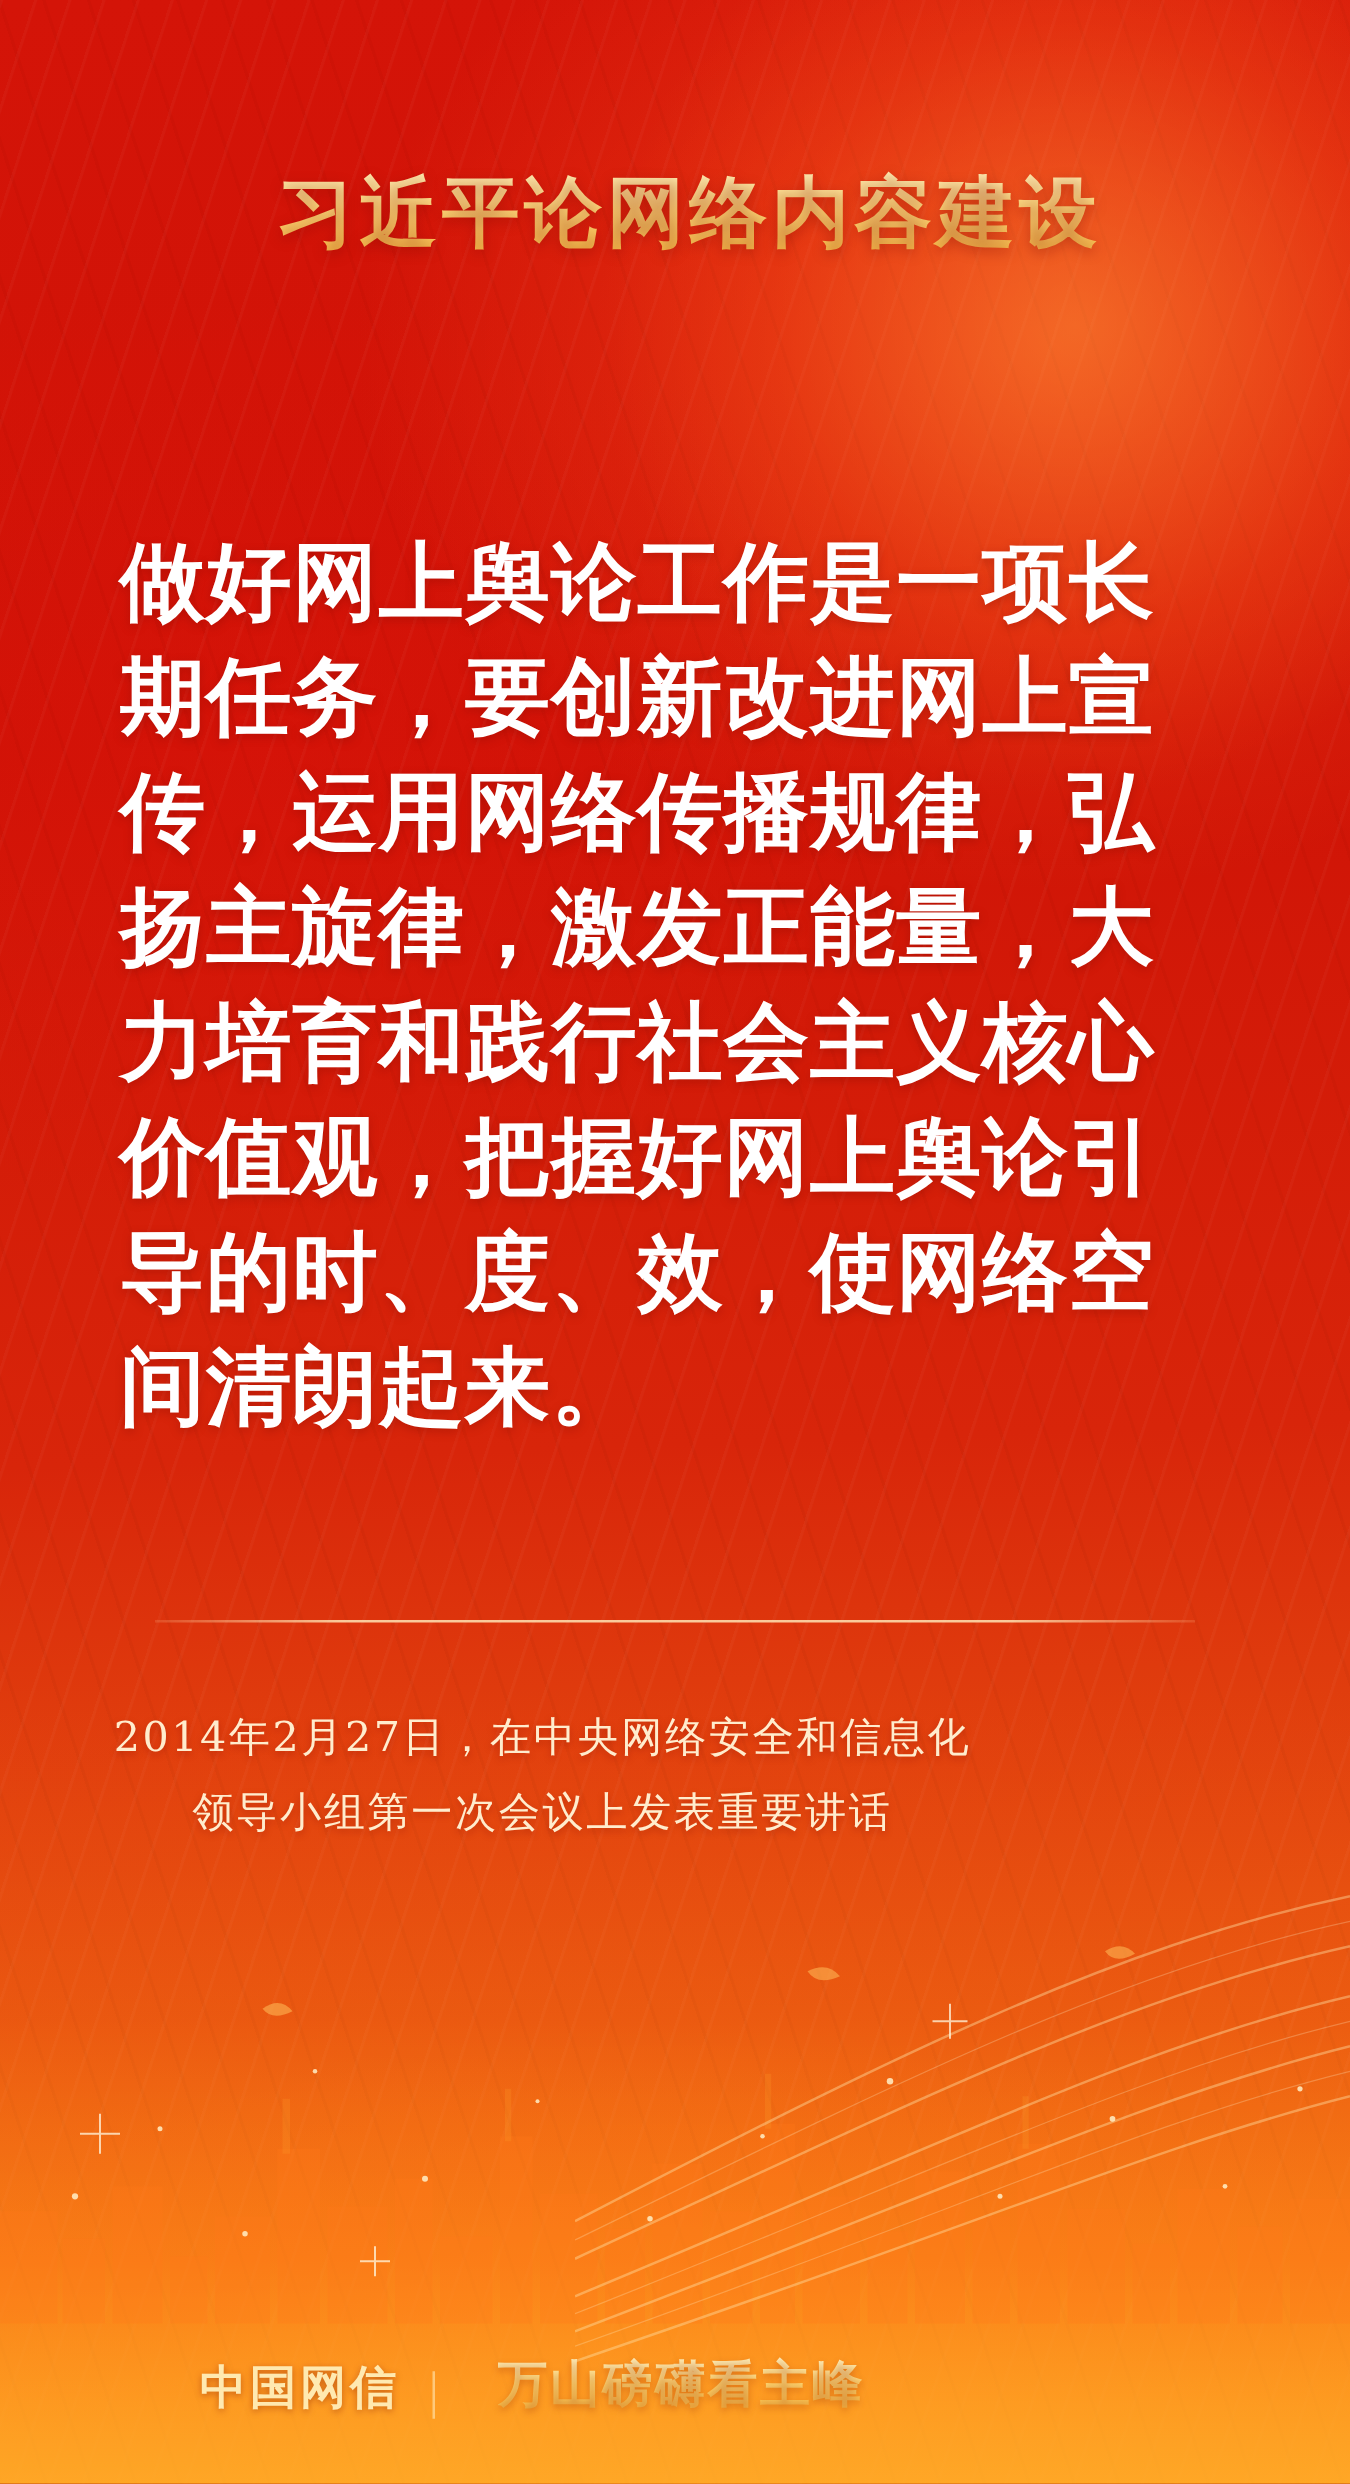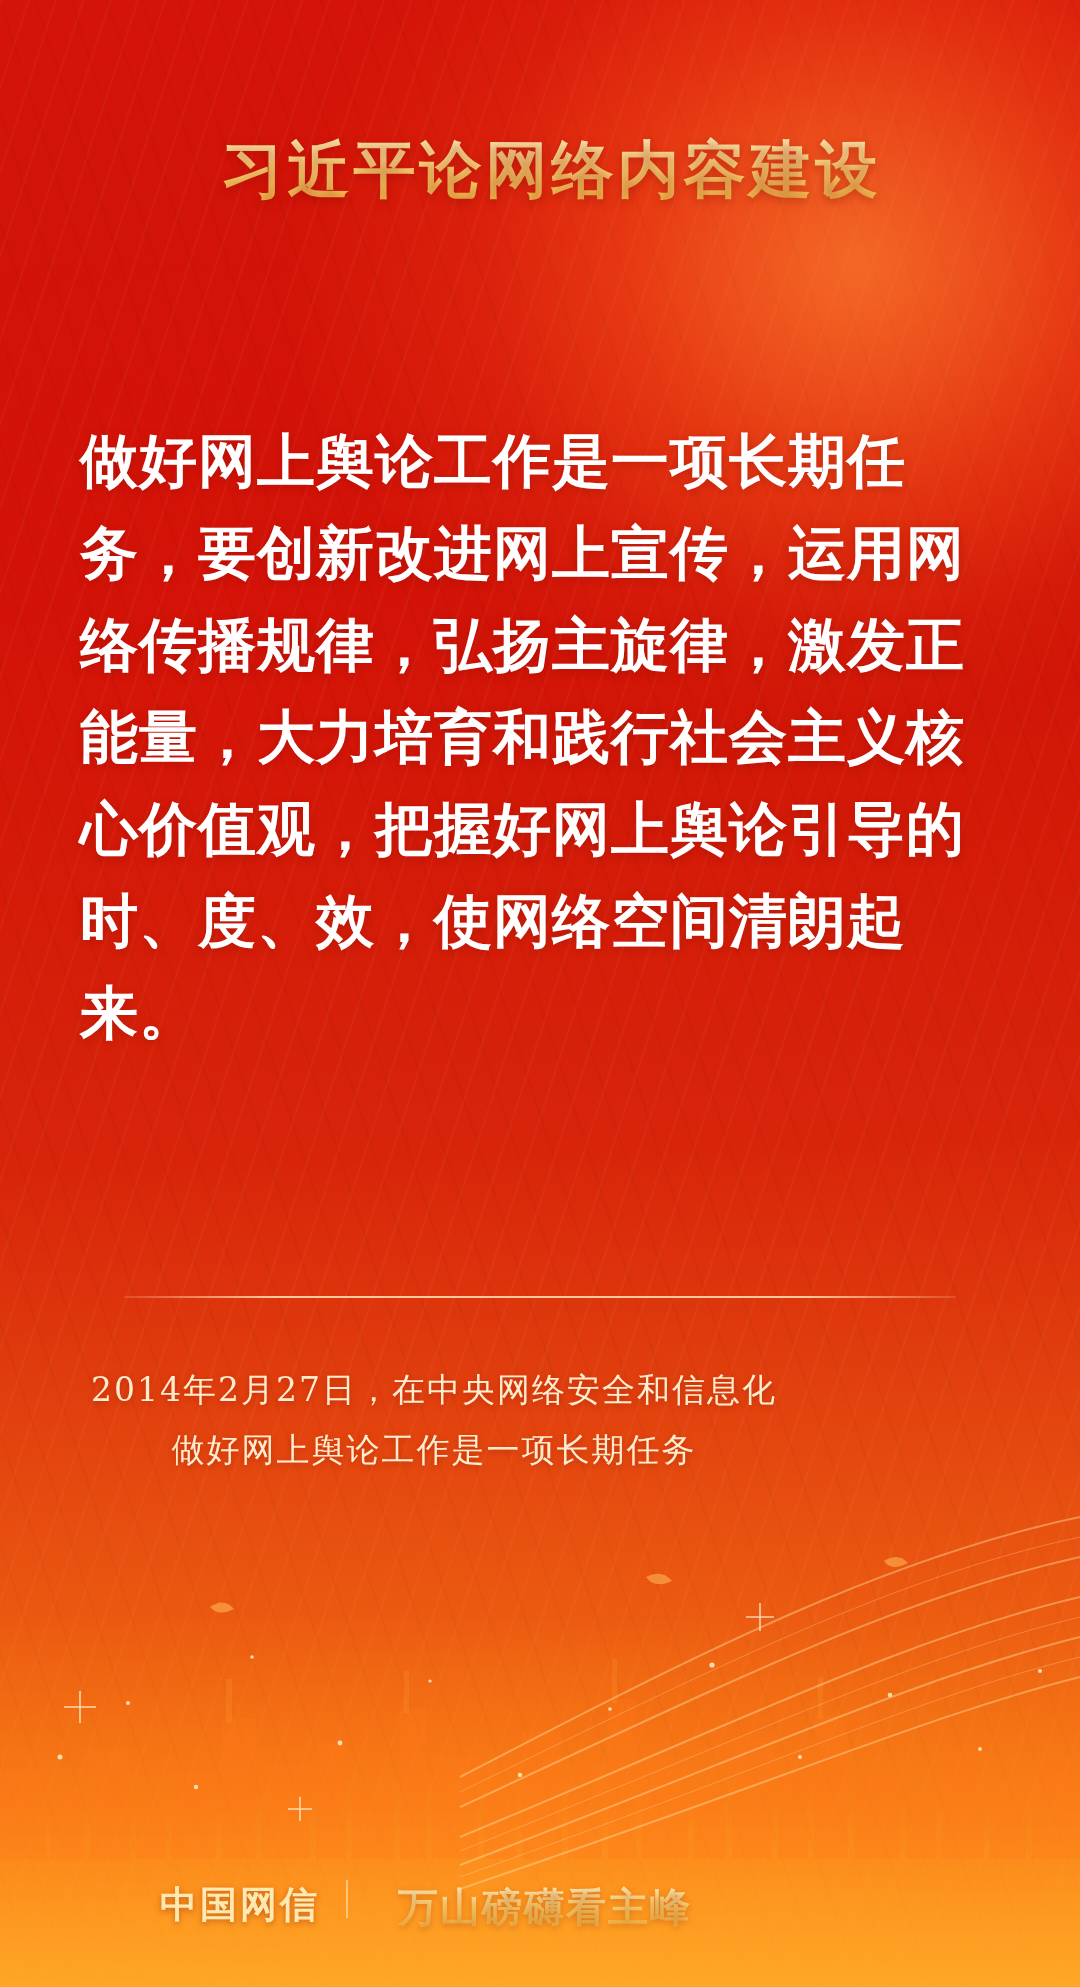--- a/index.html
+++ b/index.html
@@ -76,24 +76,24 @@
     background-clip: text;
     -webkit-text-fill-color: transparent;
     text-shadow: 0 3px 10px rgba(120,10,0,0.35);
     margin-left: 23px;
   }
 
   
   .quote {
     position: absolute;
     top: 420px;
-    left: 80px;
+    left: 96px;
     width: 890px;
-    font-family: Liberation Mono, monospace;
-    font-size: 58px;
+    font-family: Liberation Sans, sans-serif;
+    font-size: 68px;
     font-weight: 700;
     line-height: 92px;
     color: #ffffff;
     text-shadow: 0 2px 8px rgba(130,12,0,0.35);
     letter-spacing: 1px;
   }
 
   
   .divider {
     position: absolute;
@@ -145,21 +145,21 @@
     pointer-events: none;
   }
 
   
   .footer {
     position: absolute;
     left: 0;
     bottom: 52px;
     width: 852px;
     display: flex;
-    align-items: flex-start;
+    align-items: flex-end;
     justify-content: center;
     gap: 26px;
   }
   .brand-left {
     font-family: "DejaVu Sans", "Liberation Sans", sans-serif;
     font-size: 37px;
     font-weight: 700;
     letter-spacing: 3px;
     color: #ffe9b0;
     text-shadow: 0 2px 6px rgba(120,10,0,0.4);
@@ -194,21 +194,21 @@
   <div class="title-wrap">
     <div class="title">习近平论网络内容建设</div>
   </div>
 
   <div class="quote">做好网上舆论工作是一项长期任务，要创新改进网上宣传，运用网络传播规律，弘扬主旋律，激发正能量，大力培育和践行社会主义核心价值观，把握好网上舆论引导的时、度、效，使网络空间清朗起来。</div>
 
   <div class="divider"></div>
 
   <div class="source">
     <div>2014年2月27日，在中央网络安全和信息化</div>
-    <div>做好网上舆论工作是一项长期任务</div>
+    <div>领导小组第一次会议上发表重要讲话</div>
   </div>
 
   <svg class="skyline" viewBox="0 0 1080 300" preserveAspectRatio="none">
     <g fill="rgba(255,120,25,0.55)">
       <rect x="0" y="210" width="46" height="90"></rect>
       <rect x="50" y="232" width="34" height="68"></rect>
       <rect x="90" y="190" width="40" height="110"></rect>
       <rect x="136" y="246" width="30" height="54"></rect>
       <rect x="172" y="214" width="44" height="86"></rect>
       <rect x="222" y="160" width="34" height="140"></rect>

